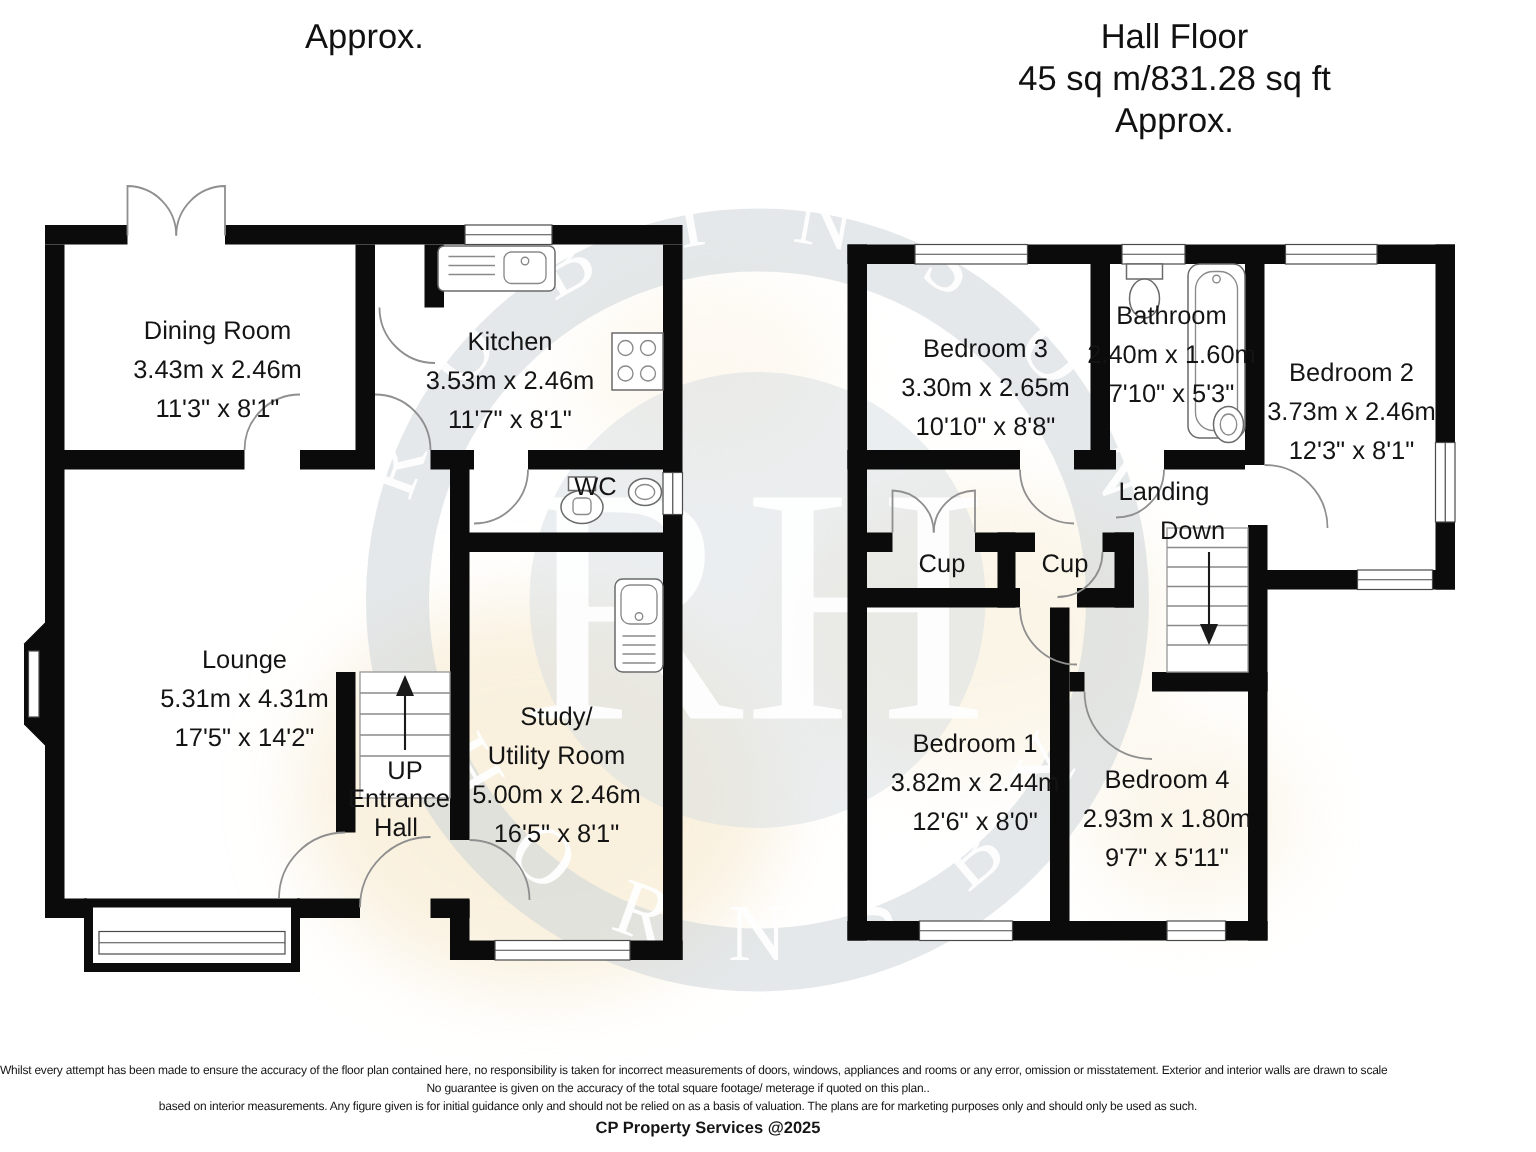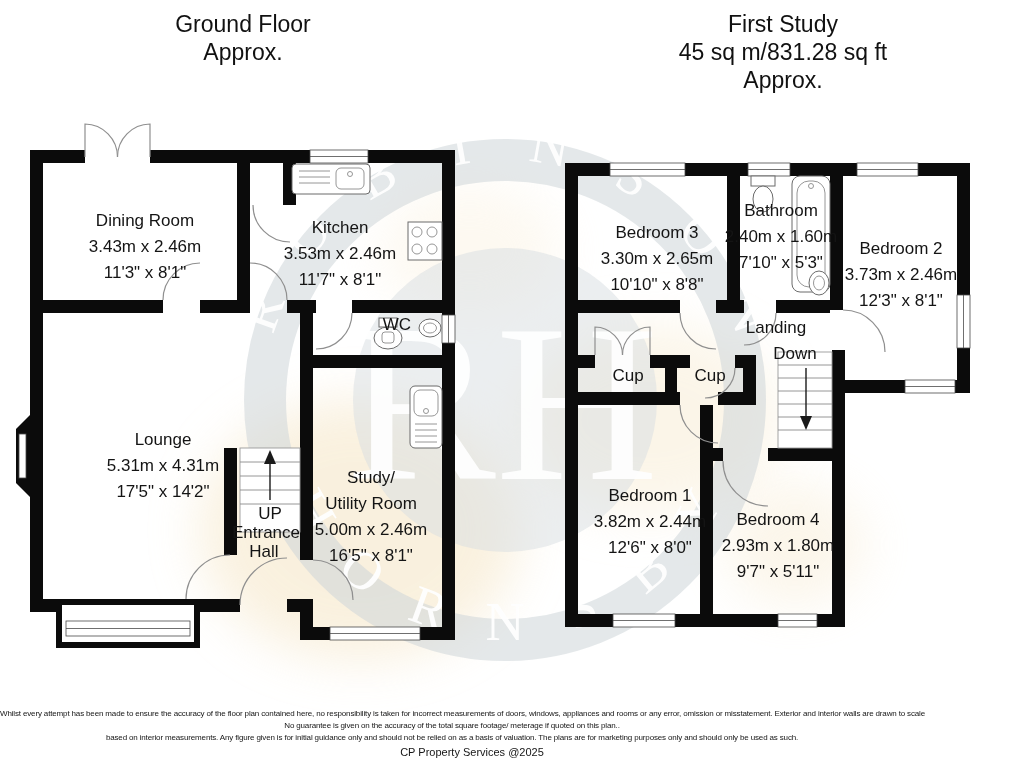--- a/index.html
+++ b/index.html
@@ -19,31 +19,30 @@
   .arrow{stroke:#1a1a1a;stroke-width:1.4;}
   .arrowhead{fill:#1a1a1a;}
   .lbl{font-family:"Liberation Sans",sans-serif;font-size:17px;fill:#141414;text-anchor:middle;}
   .wm-letter{font-family:"Liberation Serif",serif;font-size:54px;fill:#ffffff;
              text-anchor:middle;opacity:0.95;}
   .wm-mono{font-family:"Liberation Serif",serif;font-size:225px;fill:#ffffff;
            text-anchor:middle;opacity:0.95;}
   .footer{position:absolute;left:0;top:708px;width:904px;text-align:center;}
   .footer-line{font-size:8px;line-height:12px;letter-spacing:-0.15px;
                white-space:nowrap;color:#151515;}
-  .footer-brand{font-size:11px;line-height:14px;font-weight:normal;margin-top:1px;color:#151515;padding-left:40px;}
+  .footer-brand{font-size:11px;line-height:14px;font-weight:bold;margin-top:1px;color:#151515;padding-left:40px;}
 </style>
 </head>
 <body>
 
 <div class="title" style="left:43px">
-  <div>Ground Floor</div>
   <div>Approx.</div>
 </div>
 <div class="title" style="left:583px">
-  <div>First Study</div>
+  <div>Hall Floor</div>
   <div>45 sq m/831.28 sq ft</div>
   <div>Approx.</div>
 </div>
 
 <svg id="plan-svg" width="1024" height="768" viewBox="0 0 1024 768">
   <defs>
     <filter id="soft" x="-60%" y="-60%" width="220%" height="220%">
       <feGaussianBlur stdDeviation="25"></feGaussianBlur>
     </filter>
   </defs>

